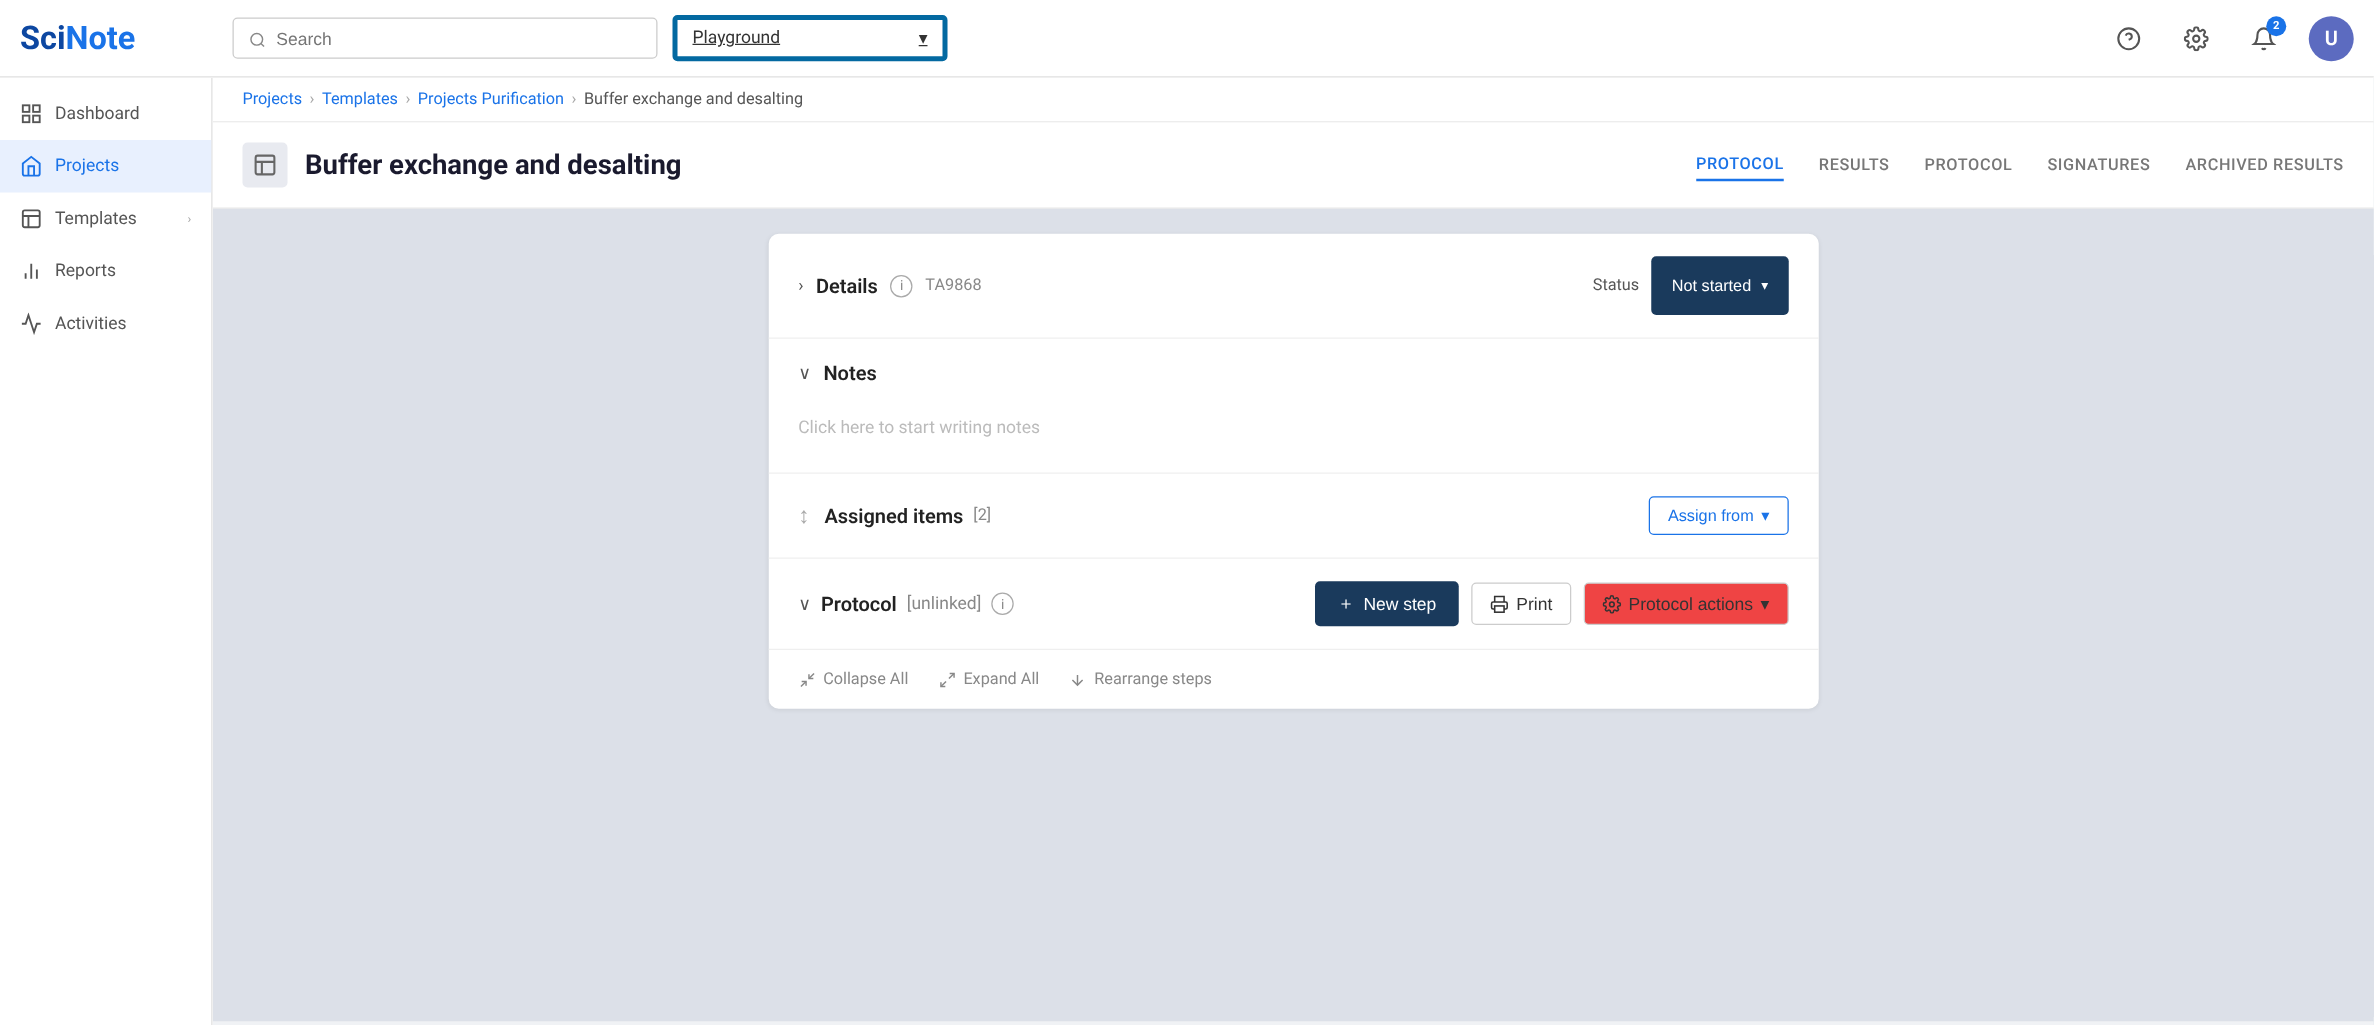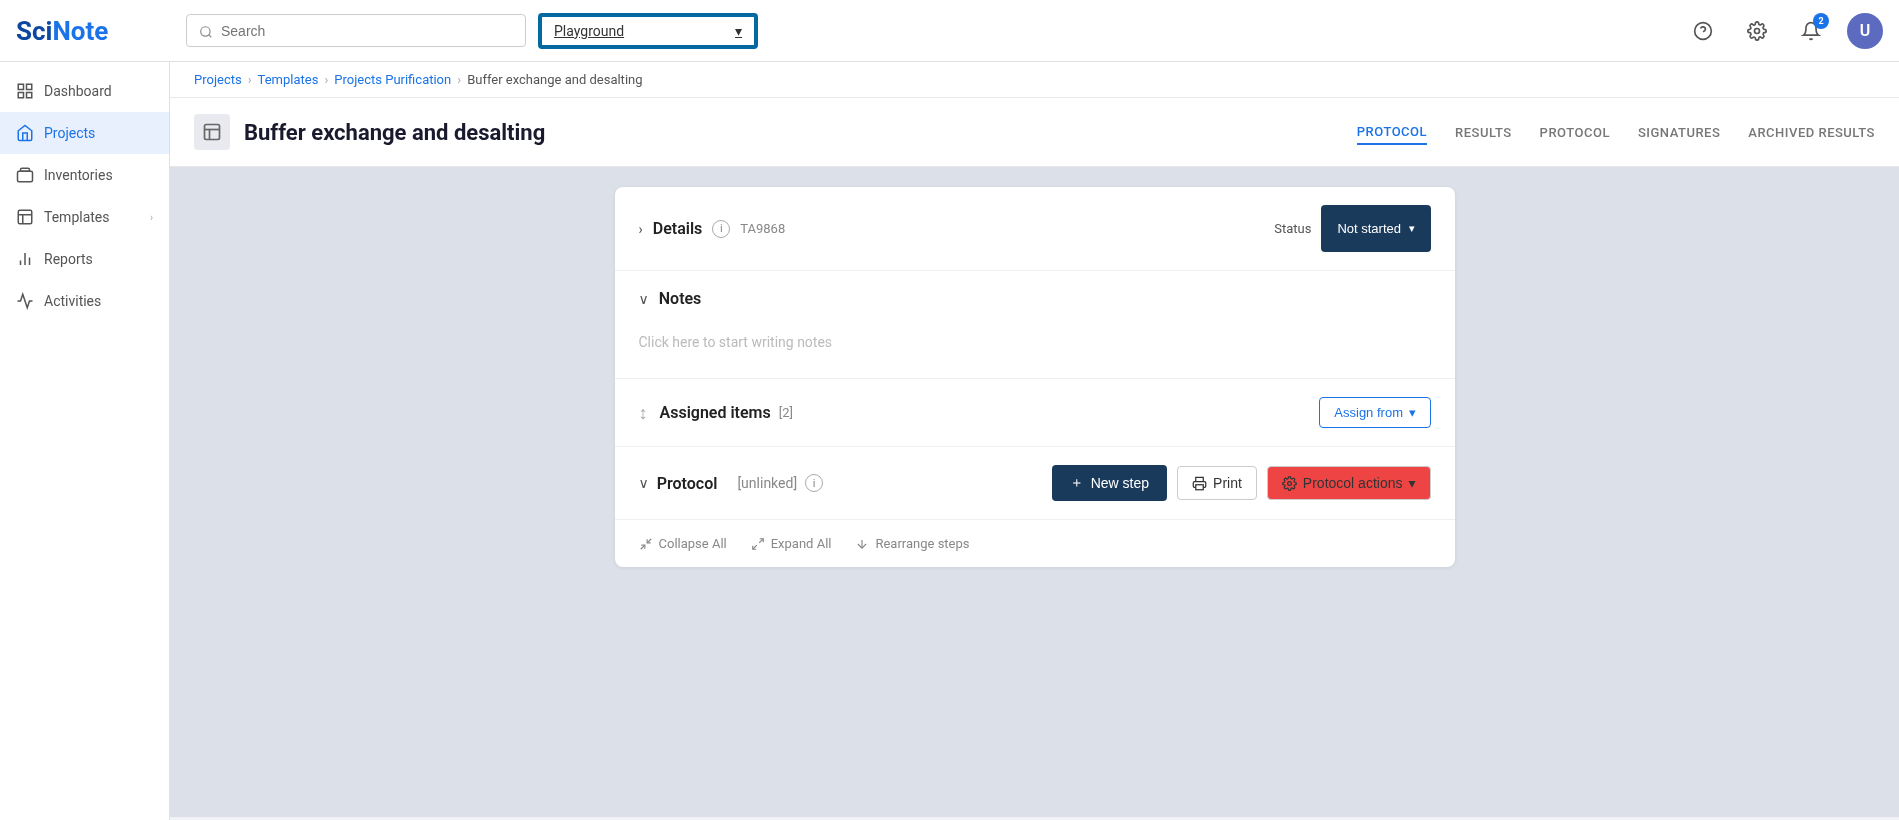--- a/index.html
+++ b/index.html
@@ -119,21 +119,21 @@
       background: #fff; border: 1px solid #1a73e8; color: #1a73e8; border-radius: 4px;
       padding: 7px 14px; font-size: 13px; cursor: pointer; display: flex; align-items: center; gap: 6px;
     }
 
     
     .protocol-header {
       display: flex; align-items: center; justify-content: space-between; padding: 18px 24px;
     }
     .protocol-header-left { display: flex; align-items: center; gap: 8px; }
     .protocol-title { font-size: 16px; font-weight: 600; color: #222; }
-    .protocol-unlinked { color: #888; font-size: 14px; font-weight: 400; margin-left: 12px; }
+    .protocol-unlinked { color: #888; font-size: 14px; font-weight: 400; }
     .protocol-actions-row { display: flex; align-items: center; gap: 10px; }
     .new-step-btn {
       background: #1a3a5c; color: #fff; border: none; border-radius: 4px;
       padding: 9px 18px; font-size: 14px; cursor: pointer; display: flex; align-items: center; gap: 7px; font-weight: 500;
     }
     .print-btn {
       background: #fff; border: 1px solid #ccc; color: #333; border-radius: 4px;
       padding: 8px 14px; font-size: 14px; cursor: pointer; display: flex; align-items: center; gap: 6px;
     }
     .protocol-actions-btn {
@@ -214,29 +214,20 @@
     <span class="si-label">Dashboard</span>
   </div>
   <div class="sidebar-item active">
     <span class="si-icon">
       <svg width="18" height="18" viewBox="0 0 24 24" fill="none" stroke="currentColor" stroke-width="2">
         <path d="M3 9l9-7 9 7v11a2 2 0 0 1-2 2H5a2 2 0 0 1-2-2z"></path>
         <polyline points="9 22 9 12 15 12 15 22"></polyline>
       </svg>
     </span>
     <span class="si-label">Projects</span>
-  </div>
-  <div class="sidebar-item">
-    <span class="si-icon">
-      <svg width="18" height="18" viewBox="0 0 24 24" fill="none" stroke="currentColor" stroke-width="2">
-        <rect x="2" y="7" width="20" height="14" rx="2"></rect>
-        <path d="M16 3H8a2 2 0 0 0-2 2v2h12V5a2 2 0 0 0-2-2z"></path>
-      </svg>
-    </span>
-    <span class="si-label">Inventories</span>
   </div>
   <div class="sidebar-item">
     <span class="si-icon">
       <svg width="18" height="18" viewBox="0 0 24 24" fill="none" stroke="currentColor" stroke-width="2">
         <rect x="3" y="3" width="18" height="18" rx="2"></rect>
         <line x1="3" y1="9" x2="21" y2="9"></line>
         <line x1="9" y1="9" x2="9" y2="21"></line>
       </svg>
     </span>
     <span class="si-label">Templates</span>

